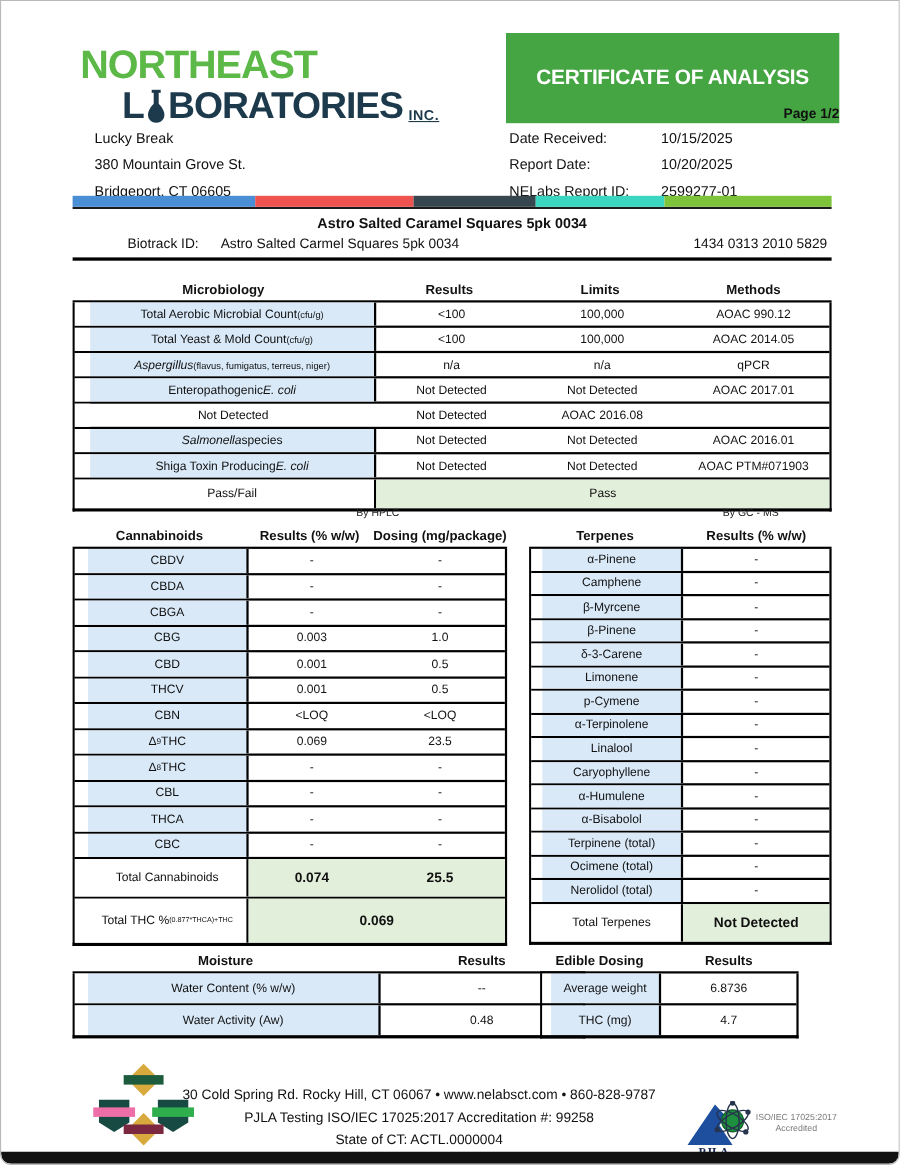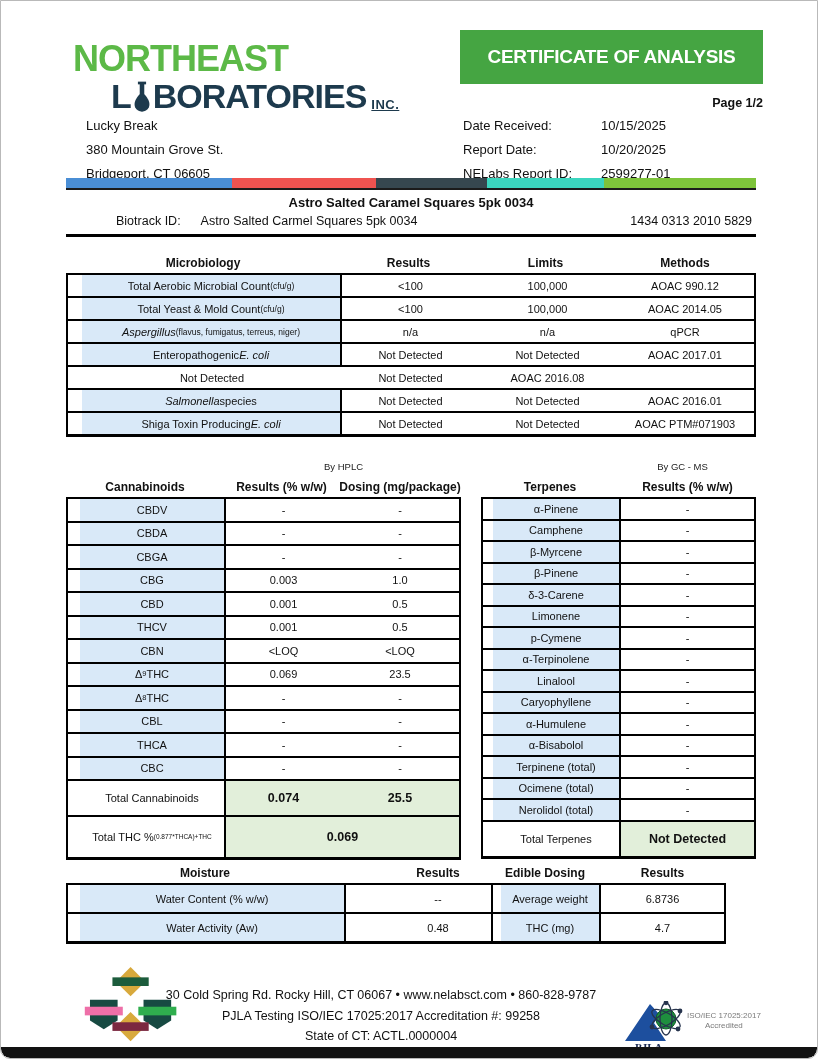--- a/index.html
+++ b/index.html
@@ -6,21 +6,21 @@
   body{width:818px;height:1059px;position:relative;font-family:"Liberation Sans",sans-serif;color:#111;-webkit-font-smoothing:antialiased;}
   .page{position:absolute;inset:0;border:1px solid #b9b9b9;border-radius:0 0 10px 10px;overflow:hidden;background:#fff;box-sizing:border-box;}
   .abs{position:absolute;}
 
   
   .logo{left:72px;top:40px;line-height:1;}
   .logo-l1{font-size:36px;font-weight:700;letter-spacing:-1px;color:var(--logo-green);}
   .logo-l2{font-size:34px;font-weight:700;letter-spacing:-1px;color:var(--logo-navy);margin-left:38px;margin-top:2px;display:flex;align-items:flex-end;}
   .logo-inc{font-size:13px;font-weight:700;margin-left:5px;padding-bottom:2px;letter-spacing:.5px;text-decoration:underline;}
   .flask{width:20px;height:36px;margin:-16px 1px -3px 1px;}
-  .banner{left:459px;top:29px;width:303px;height:54px;background:var(--banner-green);color:#fff;display:flex;align-items:center;justify-content:center;font-weight:700;font-size:19px;letter-spacing:-.3px;}
+  .banner{left:459px;top:29px;width:303px;height:82px;background:var(--banner-green);color:#fff;display:flex;align-items:center;justify-content:center;font-weight:700;font-size:19px;letter-spacing:-.3px;}
   .page-ind{left:459px;top:95px;width:303px;text-align:right;font-weight:700;font-size:12.5px;}
   .client{left:85px;top:113px;font-size:13px;line-height:24px;}
   .meta{left:462px;top:113px;font-size:13px;line-height:24px;}
   .meta-row{display:flex;align-items:flex-end;}
   .meta-label{width:138px;}
 
   
   .colorbar{left:65px;top:177px;width:690px;height:10px;display:flex;border-bottom:2px solid #1b1b1b;}
   .cb-seg{height:100%;}
 
@@ -214,20 +214,25 @@
         <div class="trow g-micro">
           <div class="sp"></div>
           <div class="lbl">
             <span class="sg-n">Shiga Toxin Producing </span>
             <span class="sg-i">E. coli</span>
           </div>
           <div class="val">Not Detected</div>
           <div class="val">Not Detected</div>
           <div class="val">AOAC PTM#071903</div>
         </div>
+        <div class="trow g-micro pass">
+          <div class="sp"></div>
+          <div class="lbl plain">Pass/Fail</div>
+          <div class="val span3 green">Pass</div>
+        </div>
       </div>
     </div>
 
   <div class="abs method-note" id="note-hplc">By HPLC</div>
   <div class="abs method-note" id="note-gcms">By GC - MS</div>
 
   <div class="abs" id="cann-table">
       <div class="thead g-cann">
         <div class="hc first">Cannabinoids</div>
         <div class="hc">Results (% w/w)</div>

